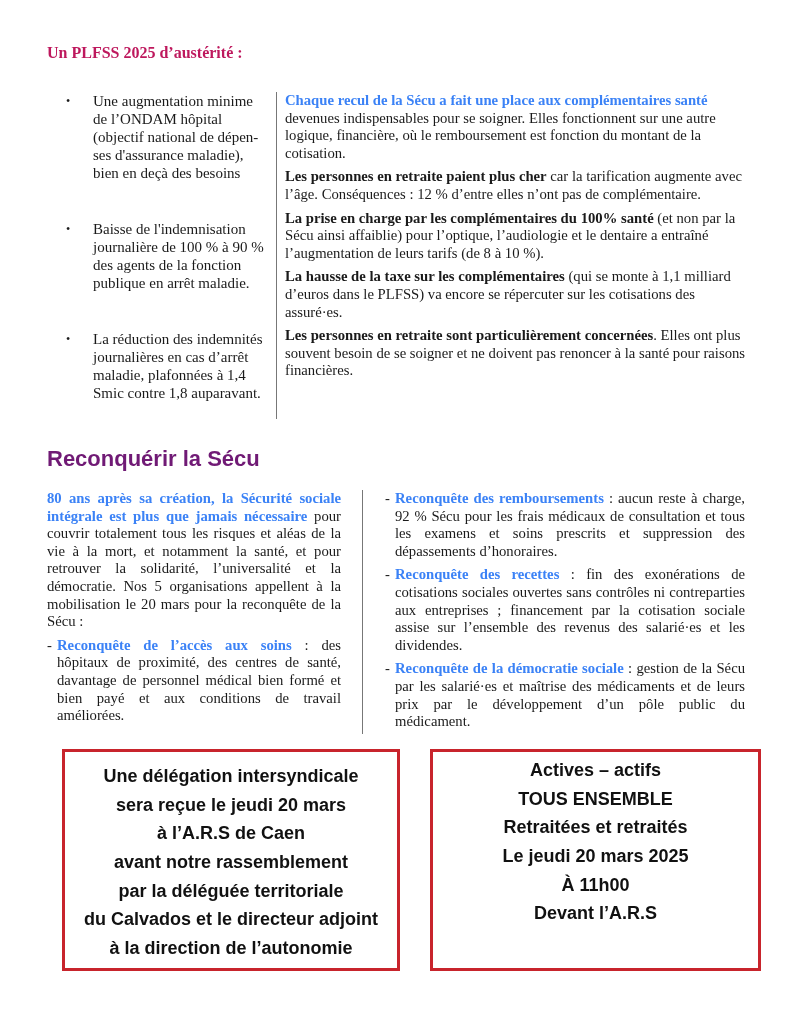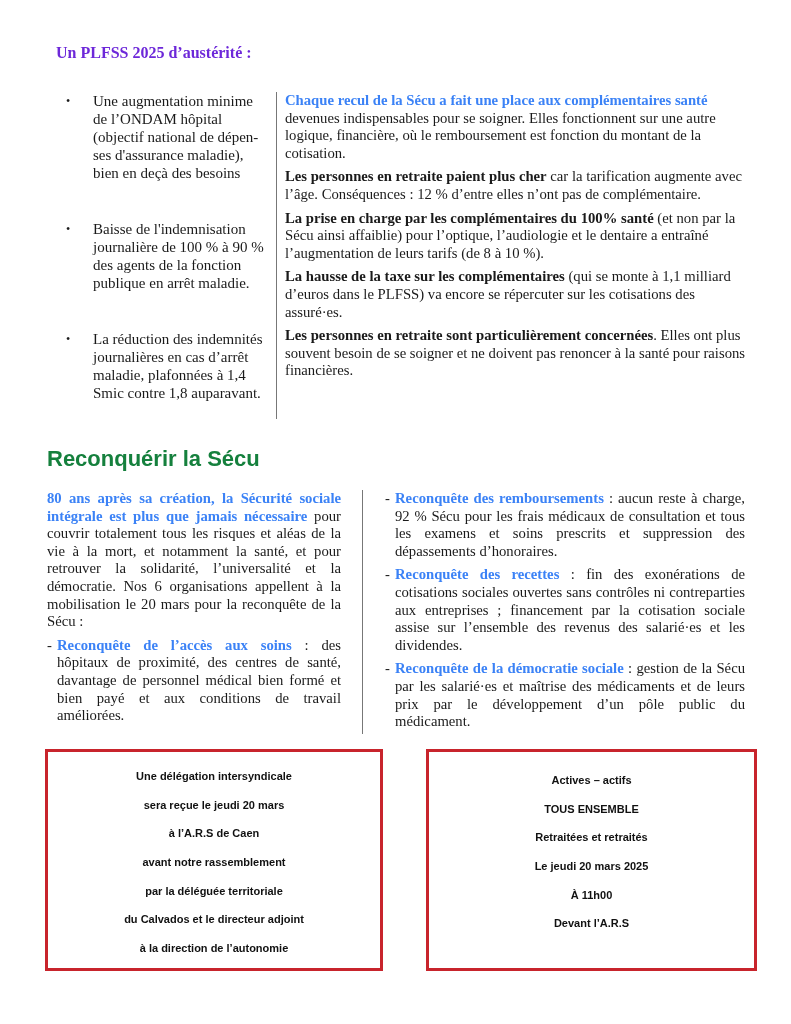--- a/index.html
+++ b/index.html
@@ -1,53 +1,53 @@
 <!DOCTYPE html>
 <html><head>
 <meta charset="utf-8">
 <style>
   html, body { margin: 0; padding: 0; background: #ffffff; }
   body { width: 791px; height: 1024px; position: relative; overflow: hidden;
          font-family: "Liberation Serif", serif; color: #1a1a1a; }
   .red { color: #3b82f6; }
   .abs { position: absolute; }
 
-  #title1 { left: 56px; top: 44px; font-size: 16px; font-weight: bold; color: #6d28d9; }
+  #title1 { left: 47px; top: 44px; font-size: 16px; font-weight: bold; color: #be185d; }
 
   #bullets { left: 60px; top: 92px; width: 210px; font-size: 15px; line-height: 18px; }
   .bullet { position: relative; padding-left: 33px; }
   .bullet .dot { position: absolute; left: 6px; top: 0; font-size: 12px; }
   .b1 { position: absolute; top: 0; }
   .b2 { position: absolute; top: 128px; }
   .b3 { position: absolute; top: 238px; }
 
   #vsep1 { left: 276px; top: 92px; width: 1px; height: 327px; background: #777; }
 
   #rightcol { left: 285px; top: 92px; width: 470px; font-size: 14.7px; line-height: 17.6px; }
   #rightcol p { margin: 0 0 6px 0; }
 
   #title2 { left: 47px; top: 446px; font-family: "Liberation Sans", sans-serif;
-            font-size: 22px; font-weight: bold; color: #15803d; }
+            font-size: 22px; font-weight: bold; color: #701a75; }
 
   #leftcol2 { left: 47px; top: 490px; width: 294px; font-size: 14.7px; line-height: 17.6px; text-align: justify; }
   #leftcol2 p { margin: 0 0 6px 0; }
   .dash-item { position: relative; padding-left: 10px; text-align: justify; }
   .dash-item .dash { position: absolute; left: 0; top: 0; }
 
   #vsep2 { left: 362px; top: 490px; width: 1px; height: 244px; background: #777; }
 
   #rightcol2 { left: 385px; top: 490px; width: 360px; font-size: 14.7px; line-height: 17.6px; }
   #rightcol2 .dash-item { margin-bottom: 6px; }
 
   .box { border: 3px solid #c8242c; background: #fff; box-sizing: border-box;
-         font-family: "Liberation Sans", sans-serif; font-weight: bold; font-size: 11px;
-         text-align: center; color: #111; }
+         font-family: "Liberation Sans", sans-serif; font-weight: bold; font-size: 18px;
+         text-align: center; color: #111; margin-left: 17px; }
   .box .line { height: 28.7px; line-height: 28.7px; white-space: nowrap; }
   #box1 { left: 45px; top: 749px; width: 338px; height: 222px; padding-top: 10px; }
-  #box2 { left: 426px; top: 749px; width: 331px; height: 222px; padding-top: 14px; }
+  #box2 { left: 413px; top: 749px; width: 331px; height: 222px; padding-top: 4px; }
 </style>
 </head>
 <body>
 
 <div id="title1" class="abs">Un PLFSS 2025 d’austérité :</div>
 
 <div id="bullets" class="abs">
   <div class="bullet b1">
     <span class="dot">•</span>
     <span>Une augmentation minime de l’ONDAM hôpital (objectif national de dépen-ses d'assurance maladie), bien en deçà des besoins</span>
@@ -68,21 +68,21 @@
   <p><b class="red">Chaque recul de la Sécu a fait une place aux complémentaires santé</b><span> devenues indispensables pour se soigner. Elles fonctionnent sur une autre logique, financière, où le remboursement est fonction du montant de la cotisation.</span></p>
   <p><b>Les personnes en retraite paient plus cher</b><span> car la tarification augmente avec l’âge. Conséquences : 12 % d’entre elles n’ont pas de complémentaire.</span></p>
   <p><b>La prise en charge par les complémentaires du 100% santé</b><span> (et non par la Sécu ainsi affaiblie) pour l’optique, l’audiologie et le dentaire a entraîné l’augmentation de leurs tarifs (de 8 à 10 %).</span></p>
   <p><b>La hausse de la taxe sur les complémentaires</b><span> (qui se monte à 1,1 milliard d’euros dans le PLFSS) va encore se répercuter sur les cotisations des assuré·es.</span></p>
   <p><b>Les personnes en retraite sont particulièrement concernées</b><span>. Elles ont plus souvent besoin de se soigner et ne doivent pas renoncer à la santé pour raisons financières.</span></p>
 </div>
 
 <div id="title2" class="abs">Reconquérir la Sécu</div>
 
 <div id="leftcol2" class="abs">
-  <p><b class="red">80 ans après sa création, la Sécurité sociale intégrale est plus que jamais nécessaire</b><span> pour couvrir totalement tous les risques et aléas de la vie à la mort, et notamment la santé, et pour retrouver la solidarité, l’universalité et la démocratie. Nos 6 organisations appellent à la mobilisation le 20 mars pour la reconquête de la Sécu :</span></p>
+  <p><b class="red">80 ans après sa création, la Sécurité sociale intégrale est plus que jamais nécessaire</b><span> pour couvrir totalement tous les risques et aléas de la vie à la mort, et notamment la santé, et pour retrouver la solidarité, l’universalité et la démocratie. Nos 5 organisations appellent à la mobilisation le 20 mars pour la reconquête de la Sécu :</span></p>
   <div class="dash-item">
     <span class="dash">-</span>
     <b class="red">Reconquête de l’accès aux soins</b><span> : des hôpitaux de proximité, des centres de santé, davantage de personnel médical bien formé et bien payé et aux conditions de travail améliorées.</span>
   </div>
 </div>
 
 <div id="vsep2" class="abs"></div>
 
 <div id="rightcol2" class="abs">
   <div class="dash-item">

